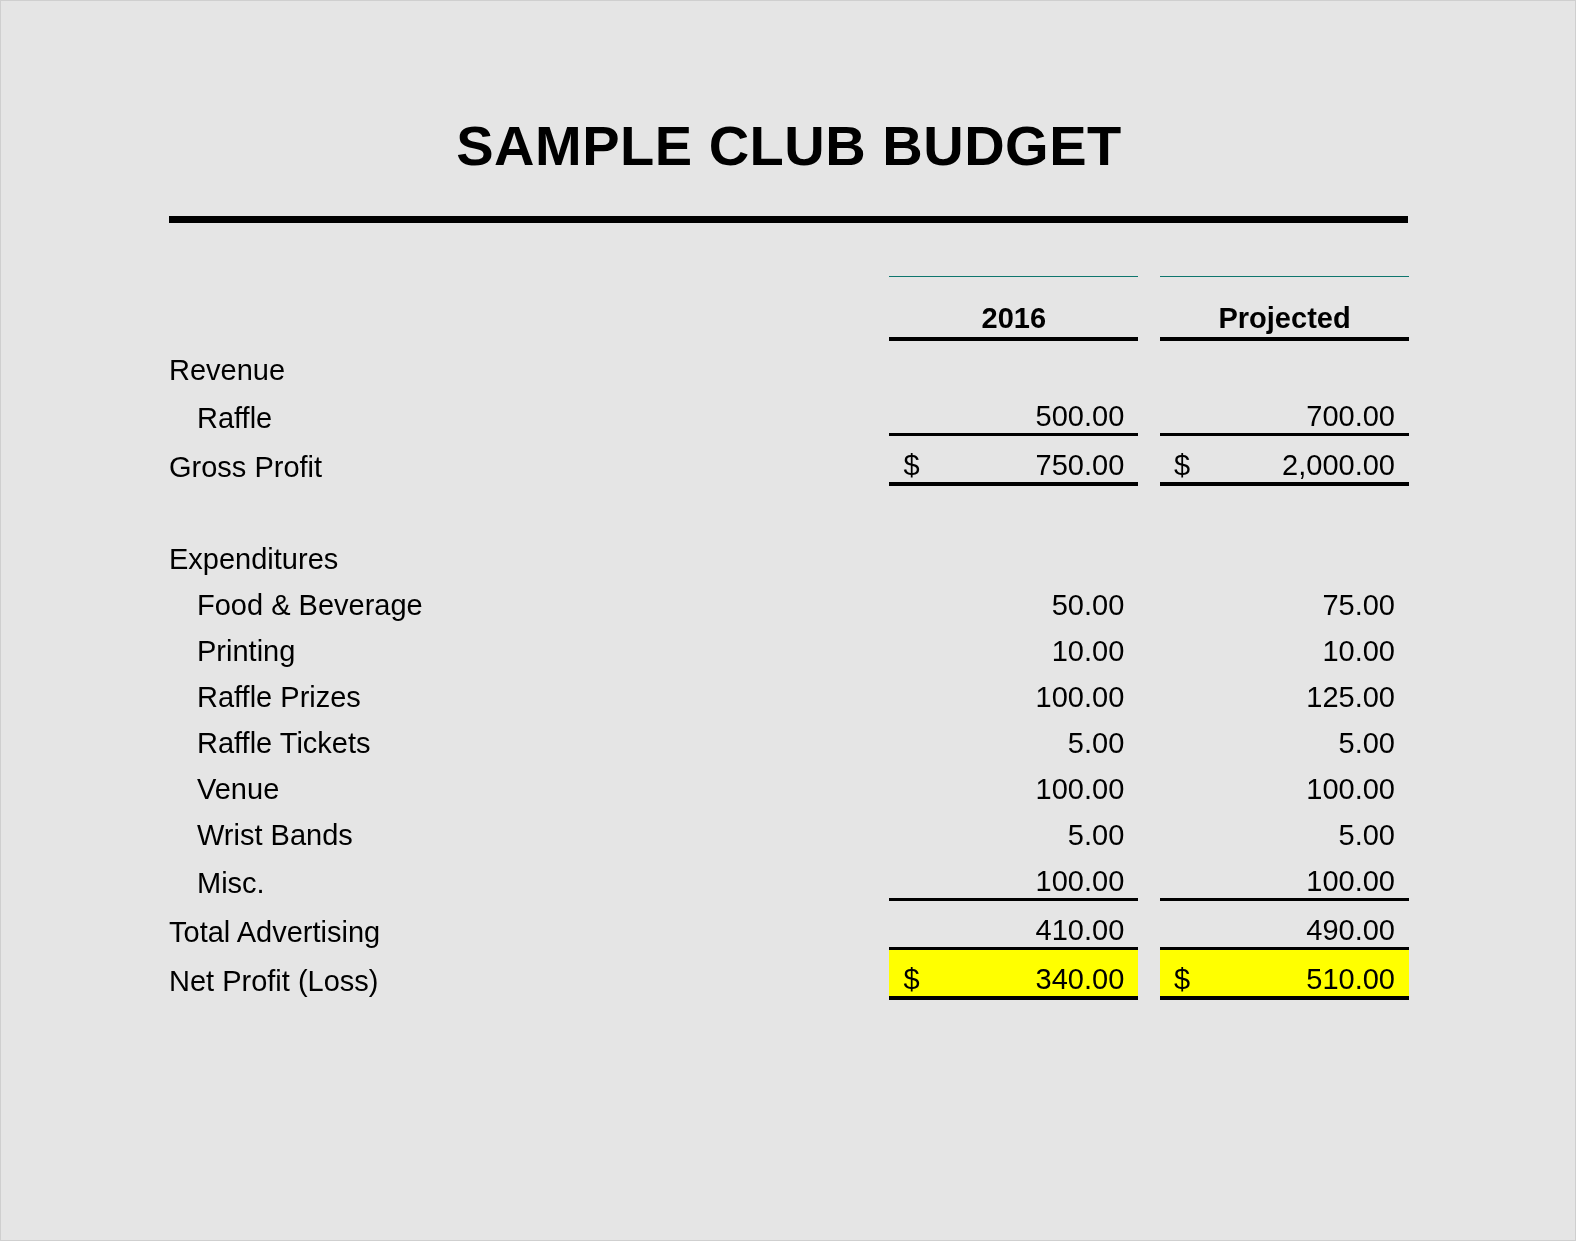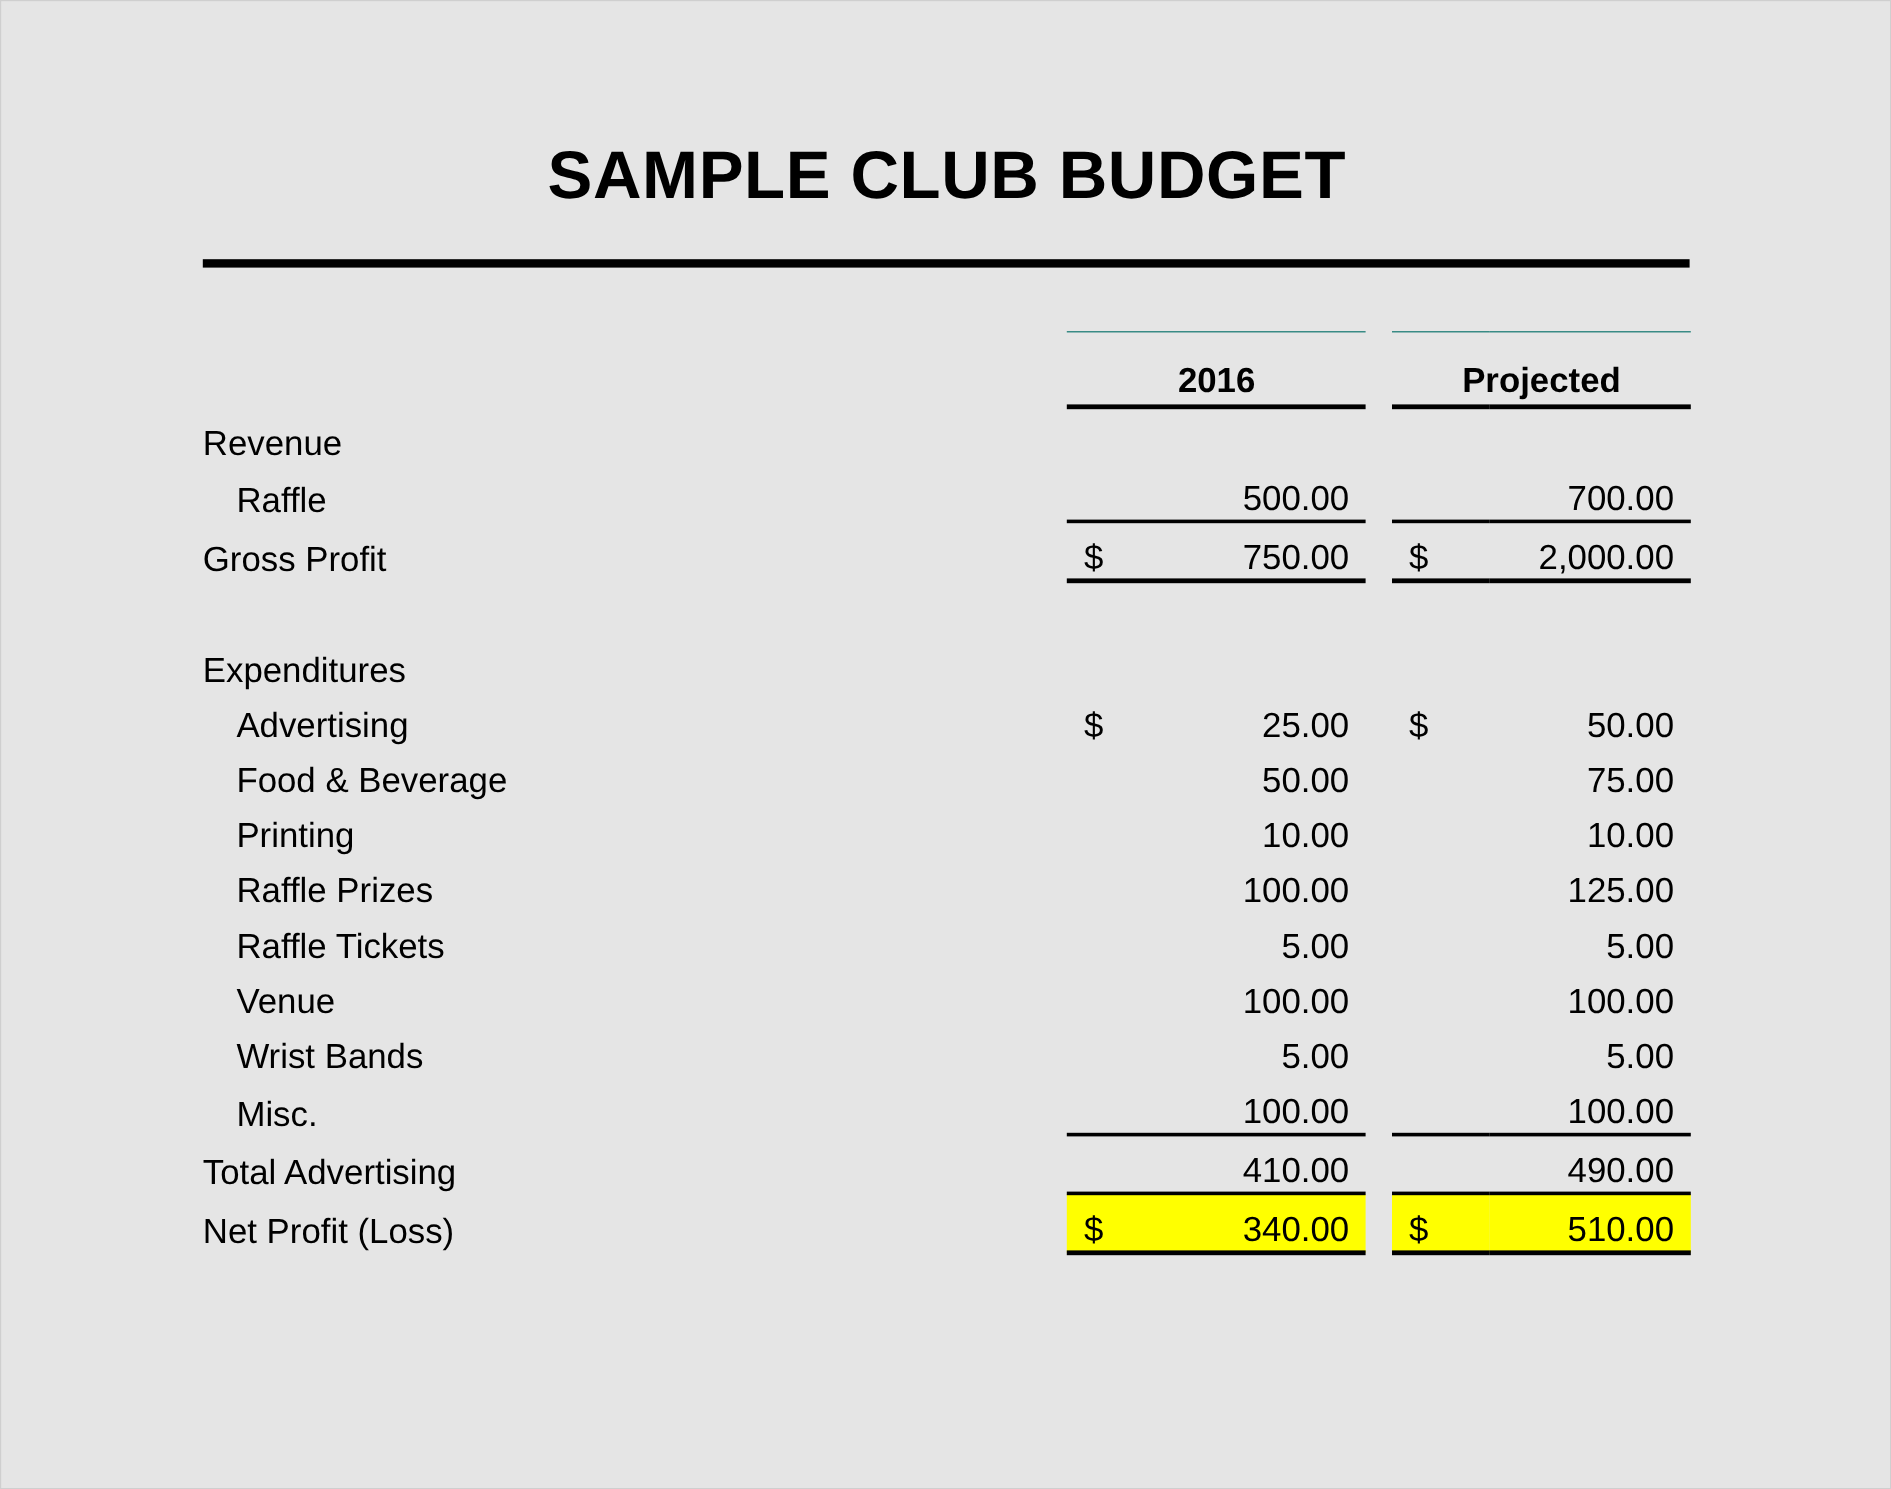--- a/index.html
+++ b/index.html
@@ -155,28 +155,20 @@
 
       <tr class="row">
         <td class="section-head">Expenditures</td>
         <td></td>
           <td></td>
           <td></td>
           <td></td>
           <td></td>
       </tr>
 
-      <tr class="row">
-        <td class="indent">Advertising</td>
-        <td class="c-cur1">$</td>
-        <td class="c-val1">25.00</td>
-        <td></td>
-        <td class="c-cur2">$</td>
-        <td class="c-val2">50.00</td>
-      </tr>
 
 
       <tr class="row">
         <td class="indent">Food &amp; Beverage</td>
         <td class="c-cur1"></td>
         <td class="c-val1">50.00</td>
         <td></td>
         <td class="c-cur2"></td>
         <td class="c-val2">75.00</td>
       </tr>

